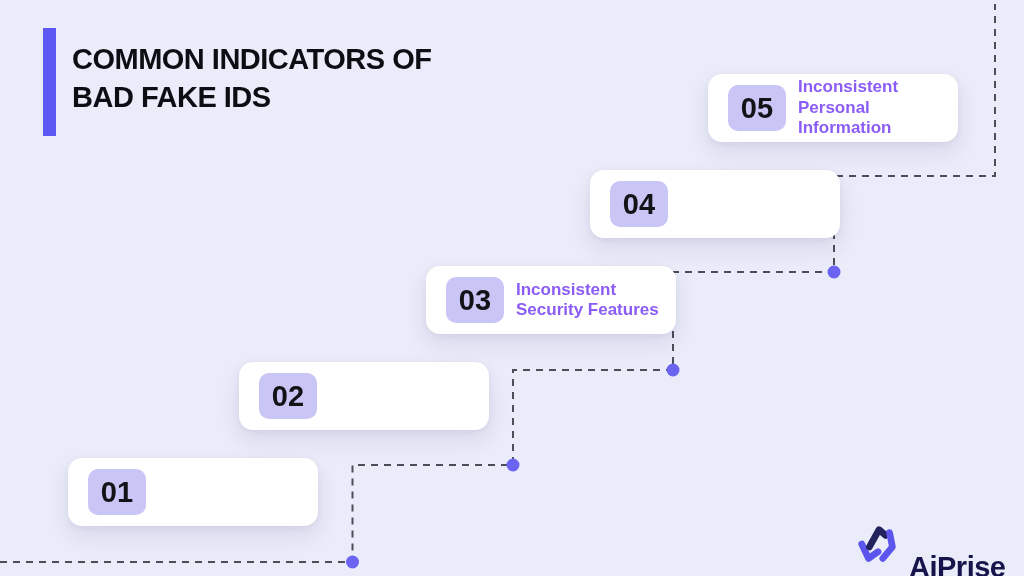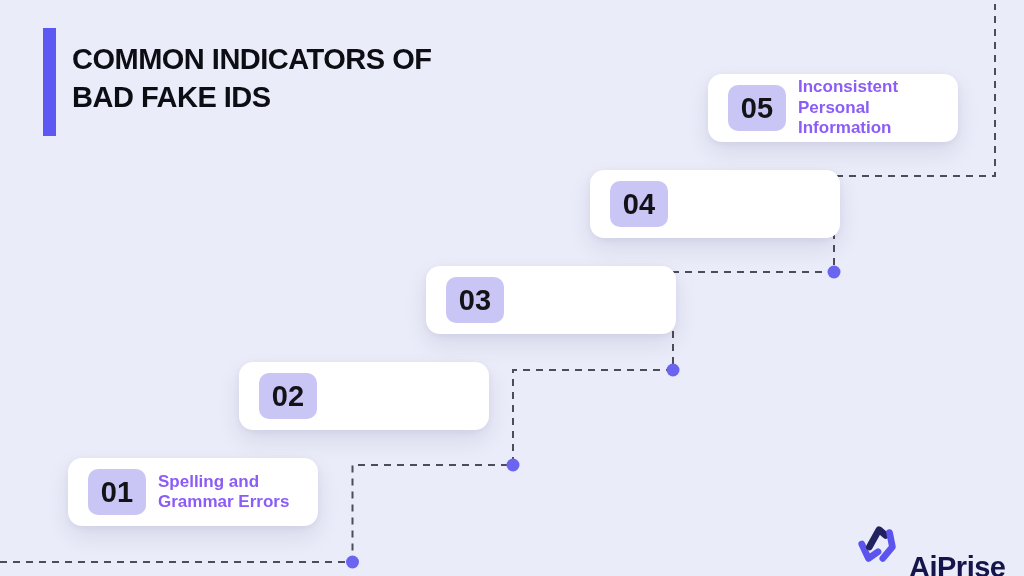--- a/index.html
+++ b/index.html
@@ -117,27 +117,27 @@
 </svg>
 
 <div class="accent-bar"></div>
 <div class="page-title">
   <div>COMMON INDICATORS OF</div>
   <div>BAD FAKE IDS</div>
 </div>
 
 <div class="card pos-1">
   <div class="chip">01</div>
-  <div class="card-label">Spelling and Grammar Errors</div>
 </div>
 <div class="card pos-2">
   <div class="chip">02</div>
 </div>
 <div class="card pos-3">
   <div class="chip">03</div>
+  <div class="card-label">Inconsistent Security Features</div>
 </div>
 <div class="card pos-4">
   <div class="chip">04</div>
 </div>
 <div class="card pos-5">
   <div class="chip">05</div>
   <div class="card-label">Inconsistent Personal Information</div>
 </div>
 
 <div class="logo">

